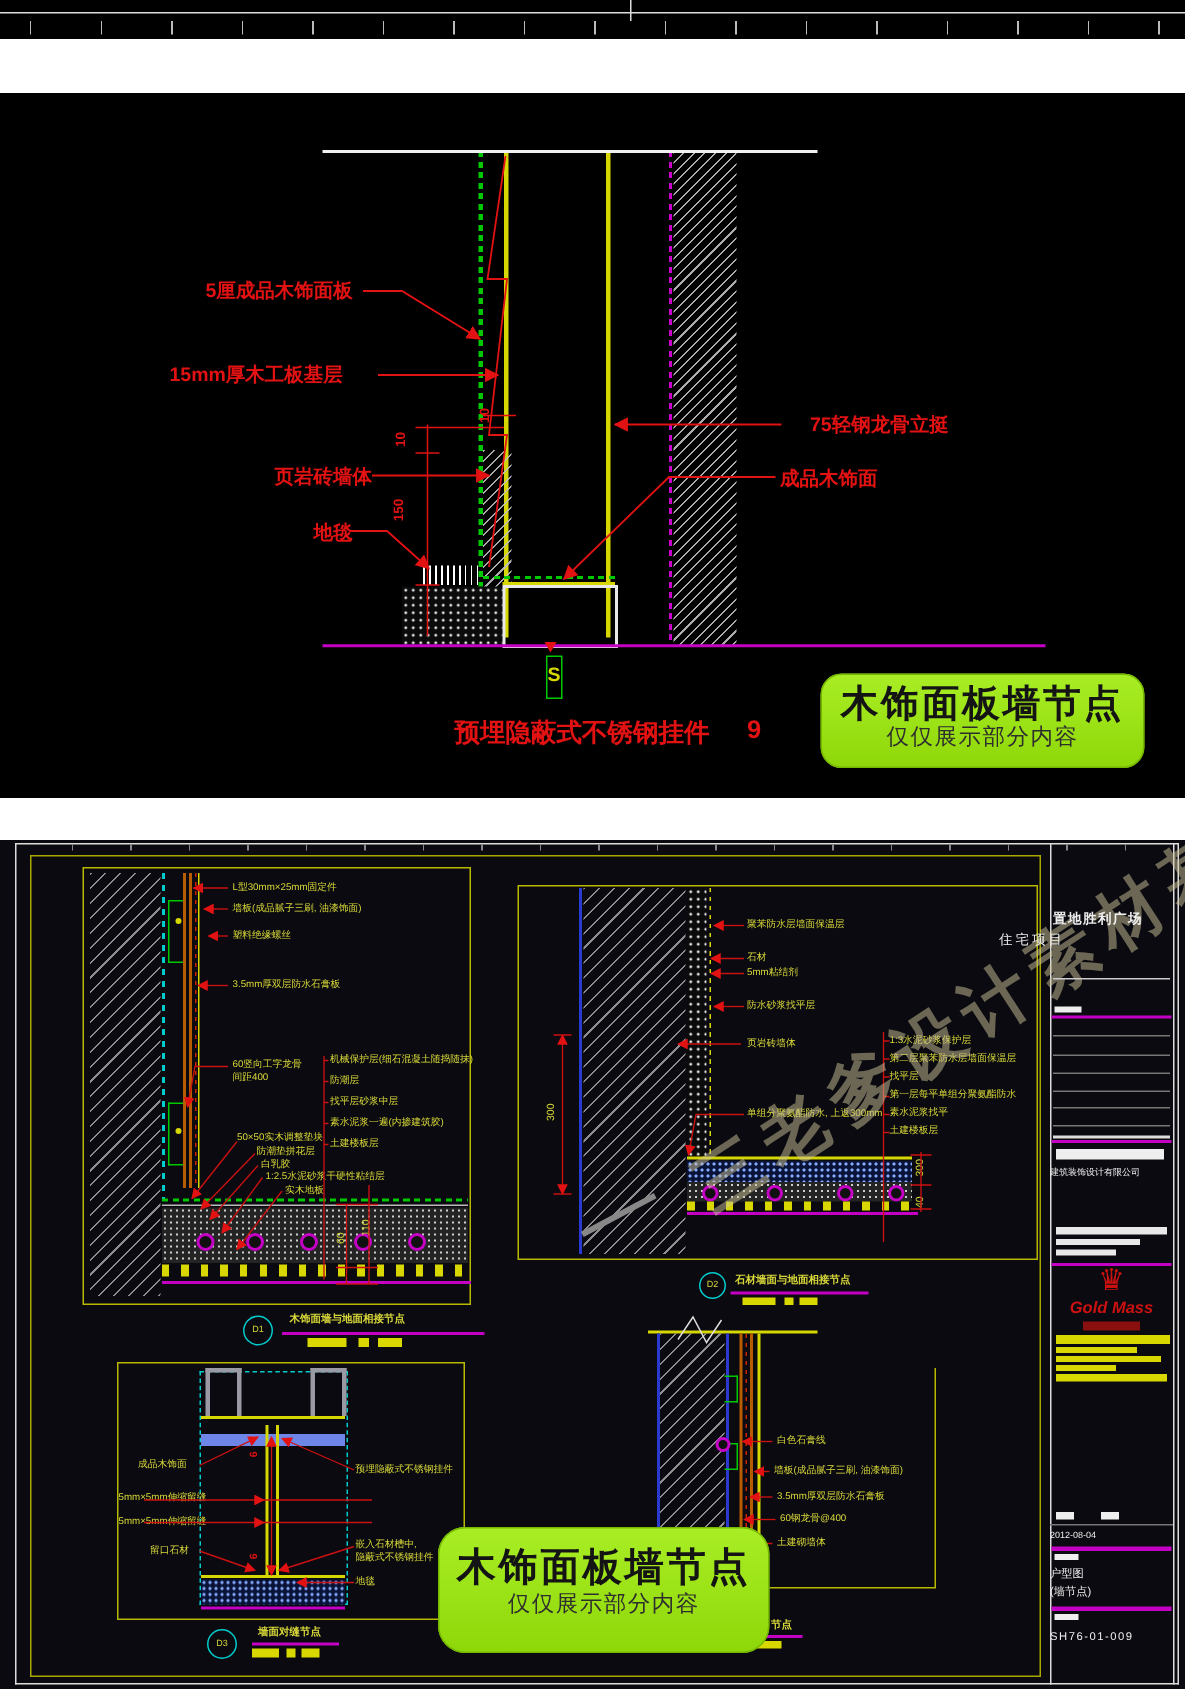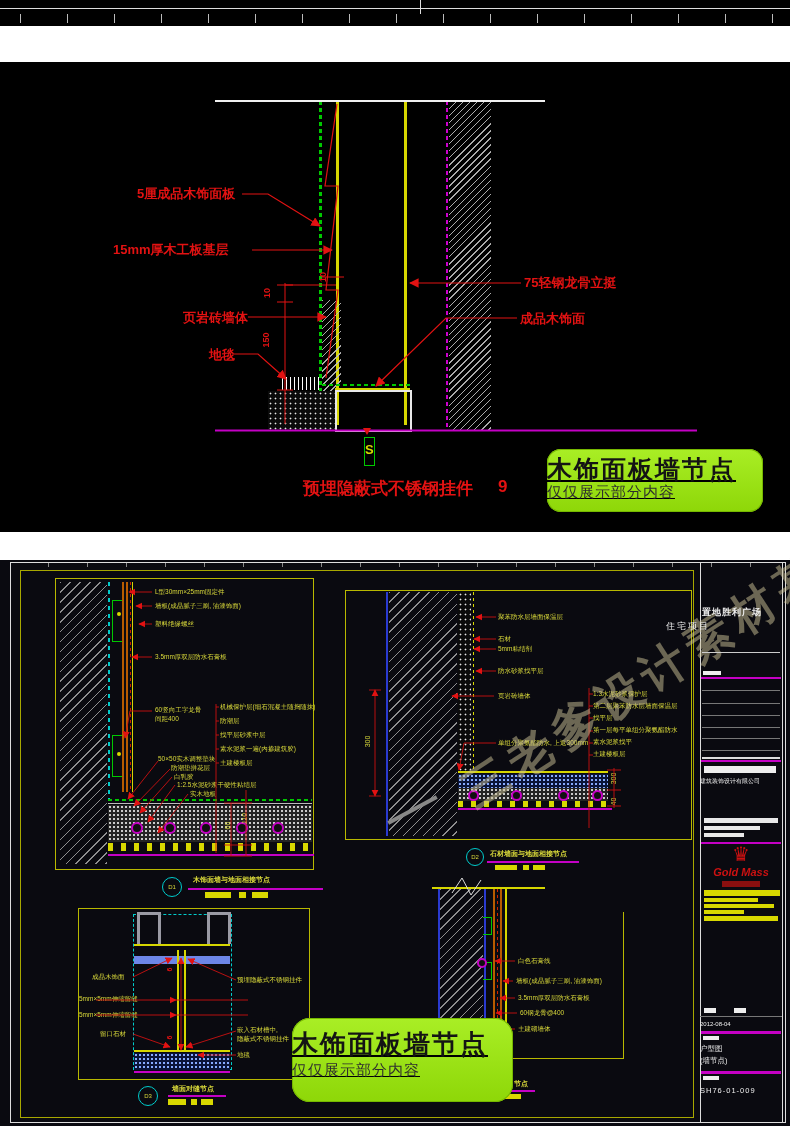--- a/index.html
+++ b/index.html
@@ -18,21 +18,21 @@
   .gdashh{background-image:repeating-linear-gradient(90deg,#00c800 0 4px,transparent 4px 7px);}
   .speck{background-color:#0b0b0b;background-image:radial-gradient(circle,#e8e8e8 .8px,transparent 1.1px);background-size:5px 5px;}
   .speckb{background-color:#0a1438;background-image:radial-gradient(circle,#86aaff .9px,transparent 1.2px);background-size:4px 4px;}
   .speckg{background-color:#242424;background-image:radial-gradient(circle,#cfcfcf .7px,transparent 1px);background-size:4px 4px;}
   .ydots{background-image:repeating-linear-gradient(90deg,#d8d800 0 5px,transparent 5px 13px);}
   .carpet{background-image:repeating-linear-gradient(90deg,#fff 0 1px,transparent 1px 4px);}
   .mcirc{border:2px solid #c400c4;border-radius:50%;background:#101010;}
   .dtag{border:1.5px solid #00cccc;border-radius:50%;color:#d8d83a;font-size:6px;display:flex;align-items:center;justify-content:center;}
   .mline{background:#c400c4;}
   .yblk{background:#d8d800;}
-  .badge{background:linear-gradient(#a9ee25,#8ed708);border-radius:14px;text-align:left;box-shadow:0 0 0 1px #76b800 inset;text-decoration:underline;}
+  .badge{background:linear-gradient(#a9ee25,#8ed708);border-radius:14px;text-align:center;box-shadow:0 0 0 1px #76b800 inset;}
   .b1{font-weight:800;color:#141414;letter-spacing:2px;line-height:1.15;}
   .b2{color:#2e2e2e;letter-spacing:1px;line-height:1.1;}
   .wm{color:rgba(205,196,152,.5);font-size:46px;font-weight:bold;letter-spacing:7px;white-space:nowrap;
       transform:rotate(-33deg);transform-origin:0 0;}
   .tbt{color:#eee;white-space:nowrap;}
   .thin{background:#777;}
 </style>
 </head>
 <body>
 
@@ -59,21 +59,21 @@
   <div class="a gdashh" style="left:322px;top:384px;width:88px;height:2px;"></div>
   <div class="a" style="left:335px;top:388px;width:75px;height:2px;background:#d6d600;"></div>
 
   <div class="a" style="left:364px;top:437px;width:9px;height:27px;border:1.5px solid #00c800;"></div>
   <div class="a" style="left:365px;top:442px;color:#d8d800;font-size:13px;font-weight:bold;">S</div>
 
   <div class="a rl" style="left:137px;top:187px;">5厘成品木饰面板</div>
   <div class="a rl" style="left:113px;top:243px;">15mm厚木工板基层</div>
   <div class="a rl" style="left:183px;top:311px;">页岩砖墙体</div>
   <div class="a rl" style="left:209px;top:348px;">地毯</div>
-  <div class="a rl" style="left:524px;top:276px;">75轻钢龙骨立挺</div>
+  <div class="a rl" style="left:540px;top:276px;">75轻钢龙骨立挺</div>
   <div class="a rl" style="left:520px;top:312px;">成品木饰面</div>
 
   <div class="a dimr" style="left:262px;top:288px;">10</div>
   <div class="a dimr" style="left:258px;top:335px;">150</div>
   <div class="a dimr" style="left:318px;top:272px;">10</div>
 
   <div class="a" style="left:303px;top:477px;color:#e21212;font-weight:bold;font-size:17px;white-space:nowrap;">预埋隐蔽式不锈钢挂件</div>
   <div class="a" style="left:498px;top:477px;color:#e21212;font-weight:bold;font-size:17px;">9</div>
 
   <div class="a badge" style="left:547px;top:449px;width:216px;height:63px;">

